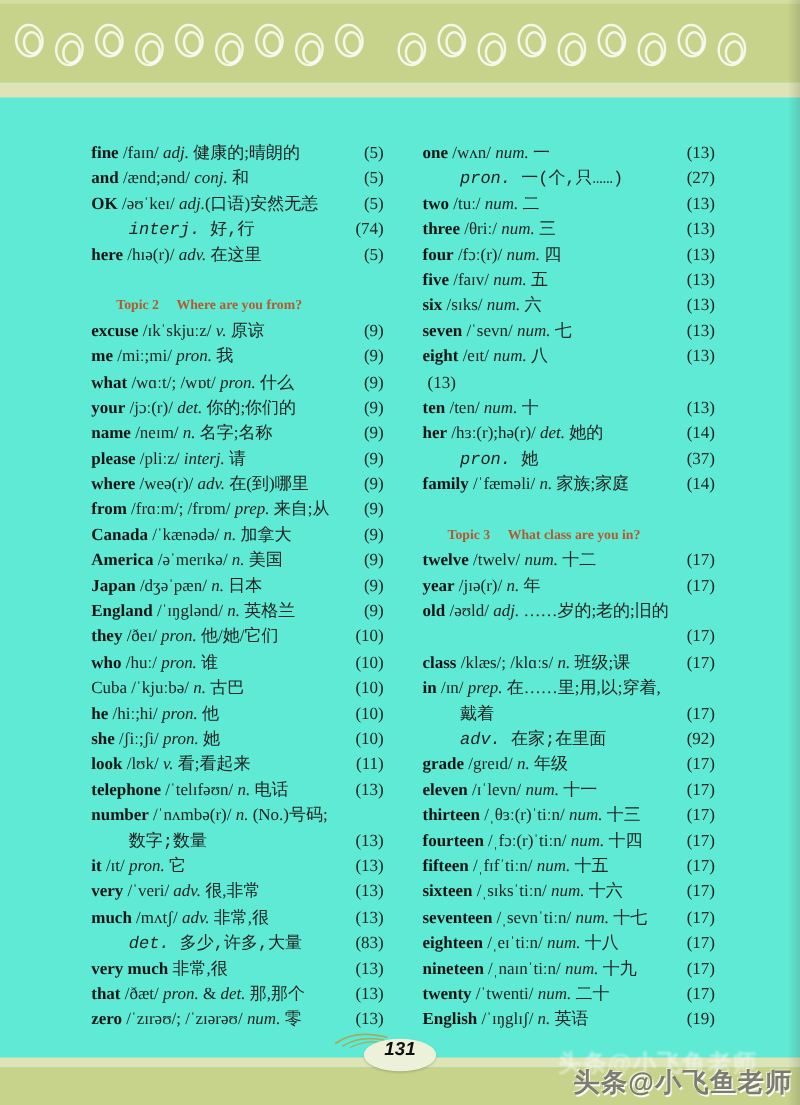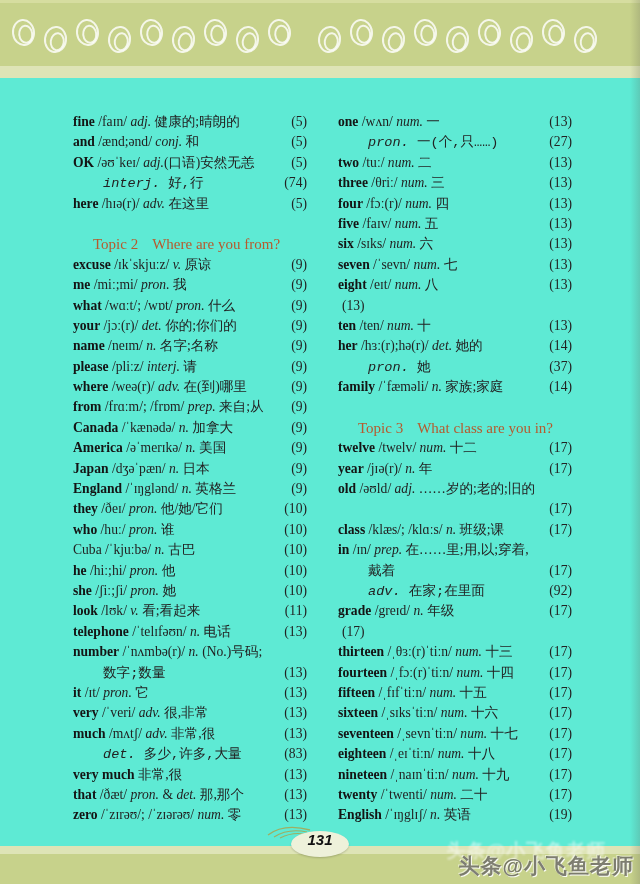--- a/index.html
+++ b/index.html
@@ -21,21 +21,21 @@
   .col{position:absolute;top:112px;width:234px;}
   #col-left{left:73px;}
   #col-right{left:338px;}
   .row{display:flex;align-items:baseline;height:20.4px;line-height:20.4px;font-size:13.6px;
        white-space:nowrap;color:var(--text);}
   .line{flex:1 1 auto;min-width:0;}
   .ref{flex:0 0 auto;margin-left:4px;}
   .seg-w{font-weight:bold;color:#141414;}
   .seg-i{font-style:italic;}
   .row.cont .line{padding-left:30px;font-family:Liberation Mono, monospace;}
-  .row.topic{color:var(--accent);font-weight:normal;font-size:15px;padding-left:20px;align-items:center;}
+  .row.topic{color:var(--accent);font-weight:bold;font-size:11px;padding-left:20px;align-items:center;}
   .topic-label{margin-right:14px;}
   
   .footer-strip{position:absolute;left:0;top:846px;width:640px;height:8px;background:var(--band-light);}
   .footer-band{position:absolute;left:0;top:854px;width:640px;height:30px;background:var(--band);}
   .page-oval{position:absolute;left:291px;top:831px;width:58px;height:26px;background:var(--oval);
              border-radius:50%;display:flex;align-items:flex-start;justify-content:center;
              box-shadow:0 1px 2px rgba(0,0,0,.18);
              font-family:"Liberation Sans","DejaVu Sans",sans-serif;
              font-weight:bold;font-style:italic;font-size:15px;color:#101010;}
   .swoosh{position:absolute;left:266px;top:821px;}
@@ -305,20 +305,21 @@
       </div>
       <div class="row cont">
         <span class="line"><span class="seg-i">adv.</span><span class="seg-p"> 在家;在里面</span></span>
         <span class="ref">(92)</span>
       </div>
       <div class="row entry">
         <span class="line"><span class="seg-w">grade</span><span class="seg-p"> /greɪd/ </span><span class="seg-i">n.</span><span class="seg-p"> 年级</span></span>
         <span class="ref">(17)</span>
       </div>
       <div class="row entry">
+        <span class="line"><span class="seg-w">eleven</span><span class="seg-p"> /ɪˈlevn/ </span><span class="seg-i">num.</span><span class="seg-p"> 十一</span></span>
         <span class="ref">(17)</span>
       </div>
       <div class="row entry">
         <span class="line"><span class="seg-w">thirteen</span><span class="seg-p"> /ˌθɜː(r)ˈtiːn/ </span><span class="seg-i">num.</span><span class="seg-p"> 十三</span></span>
         <span class="ref">(17)</span>
       </div>
       <div class="row entry">
         <span class="line"><span class="seg-w">fourteen</span><span class="seg-p"> /ˌfɔː(r)ˈtiːn/ </span><span class="seg-i">num.</span><span class="seg-p"> 十四</span></span>
         <span class="ref">(17)</span>
       </div>

